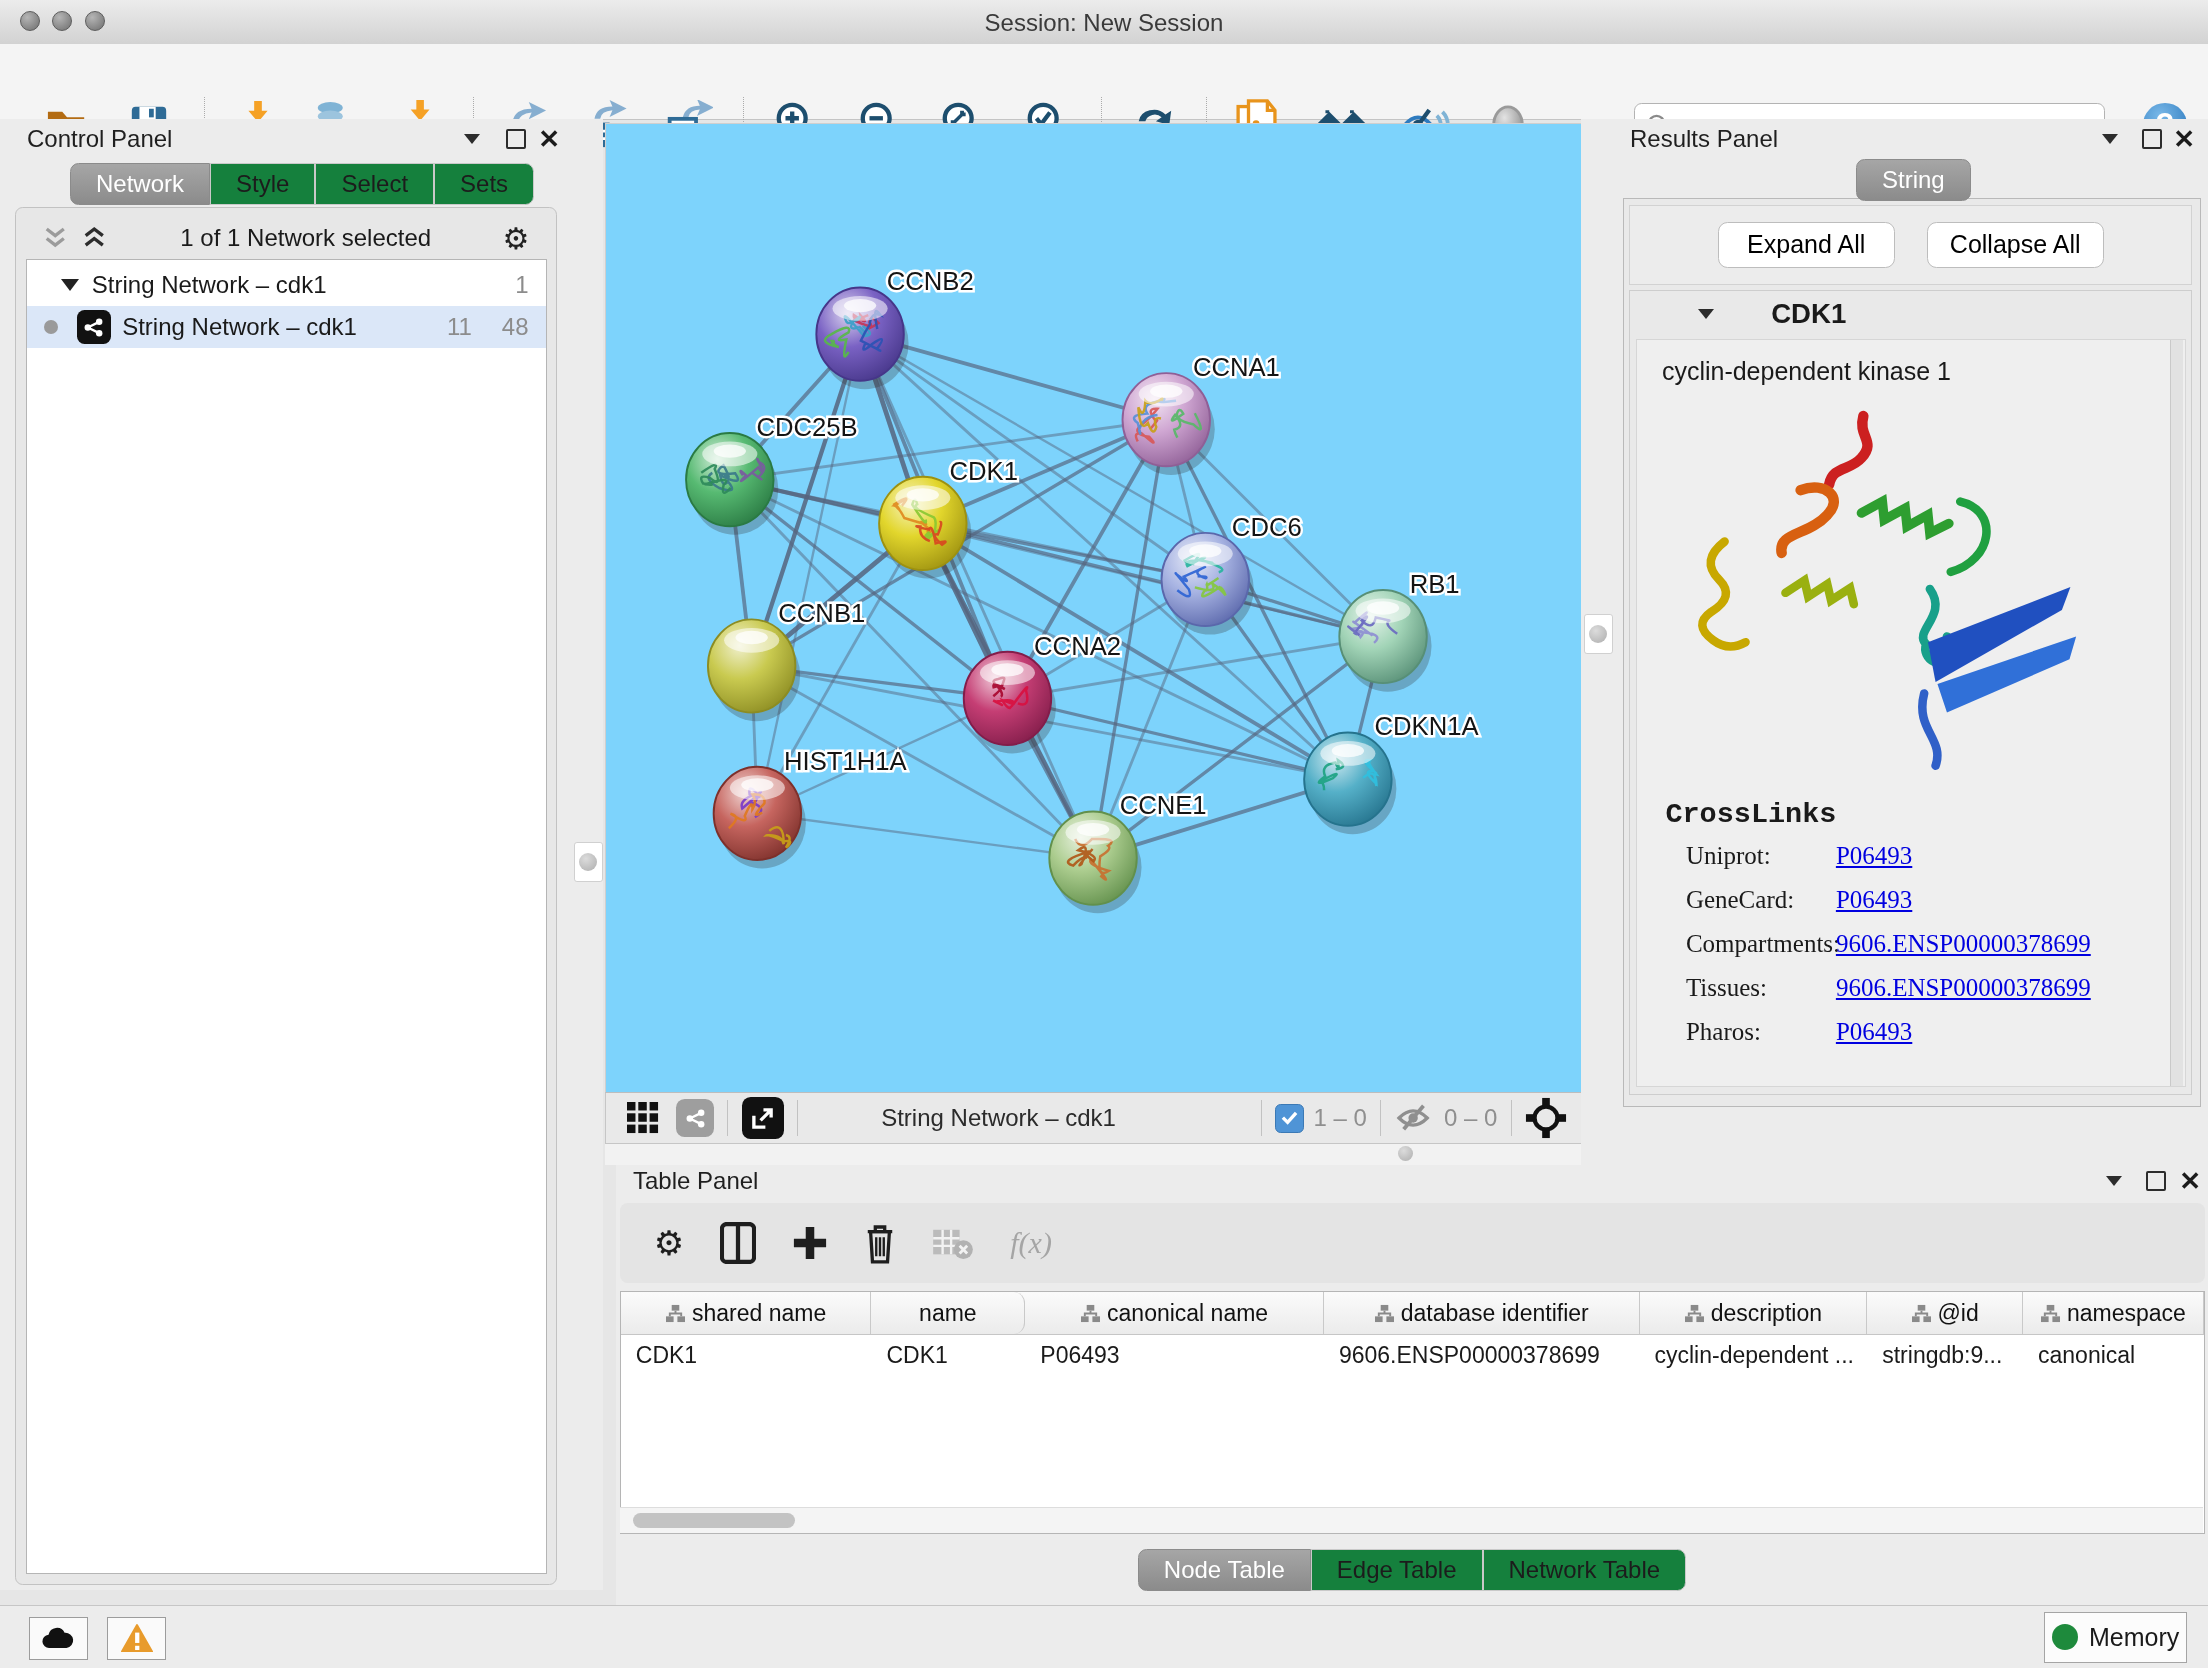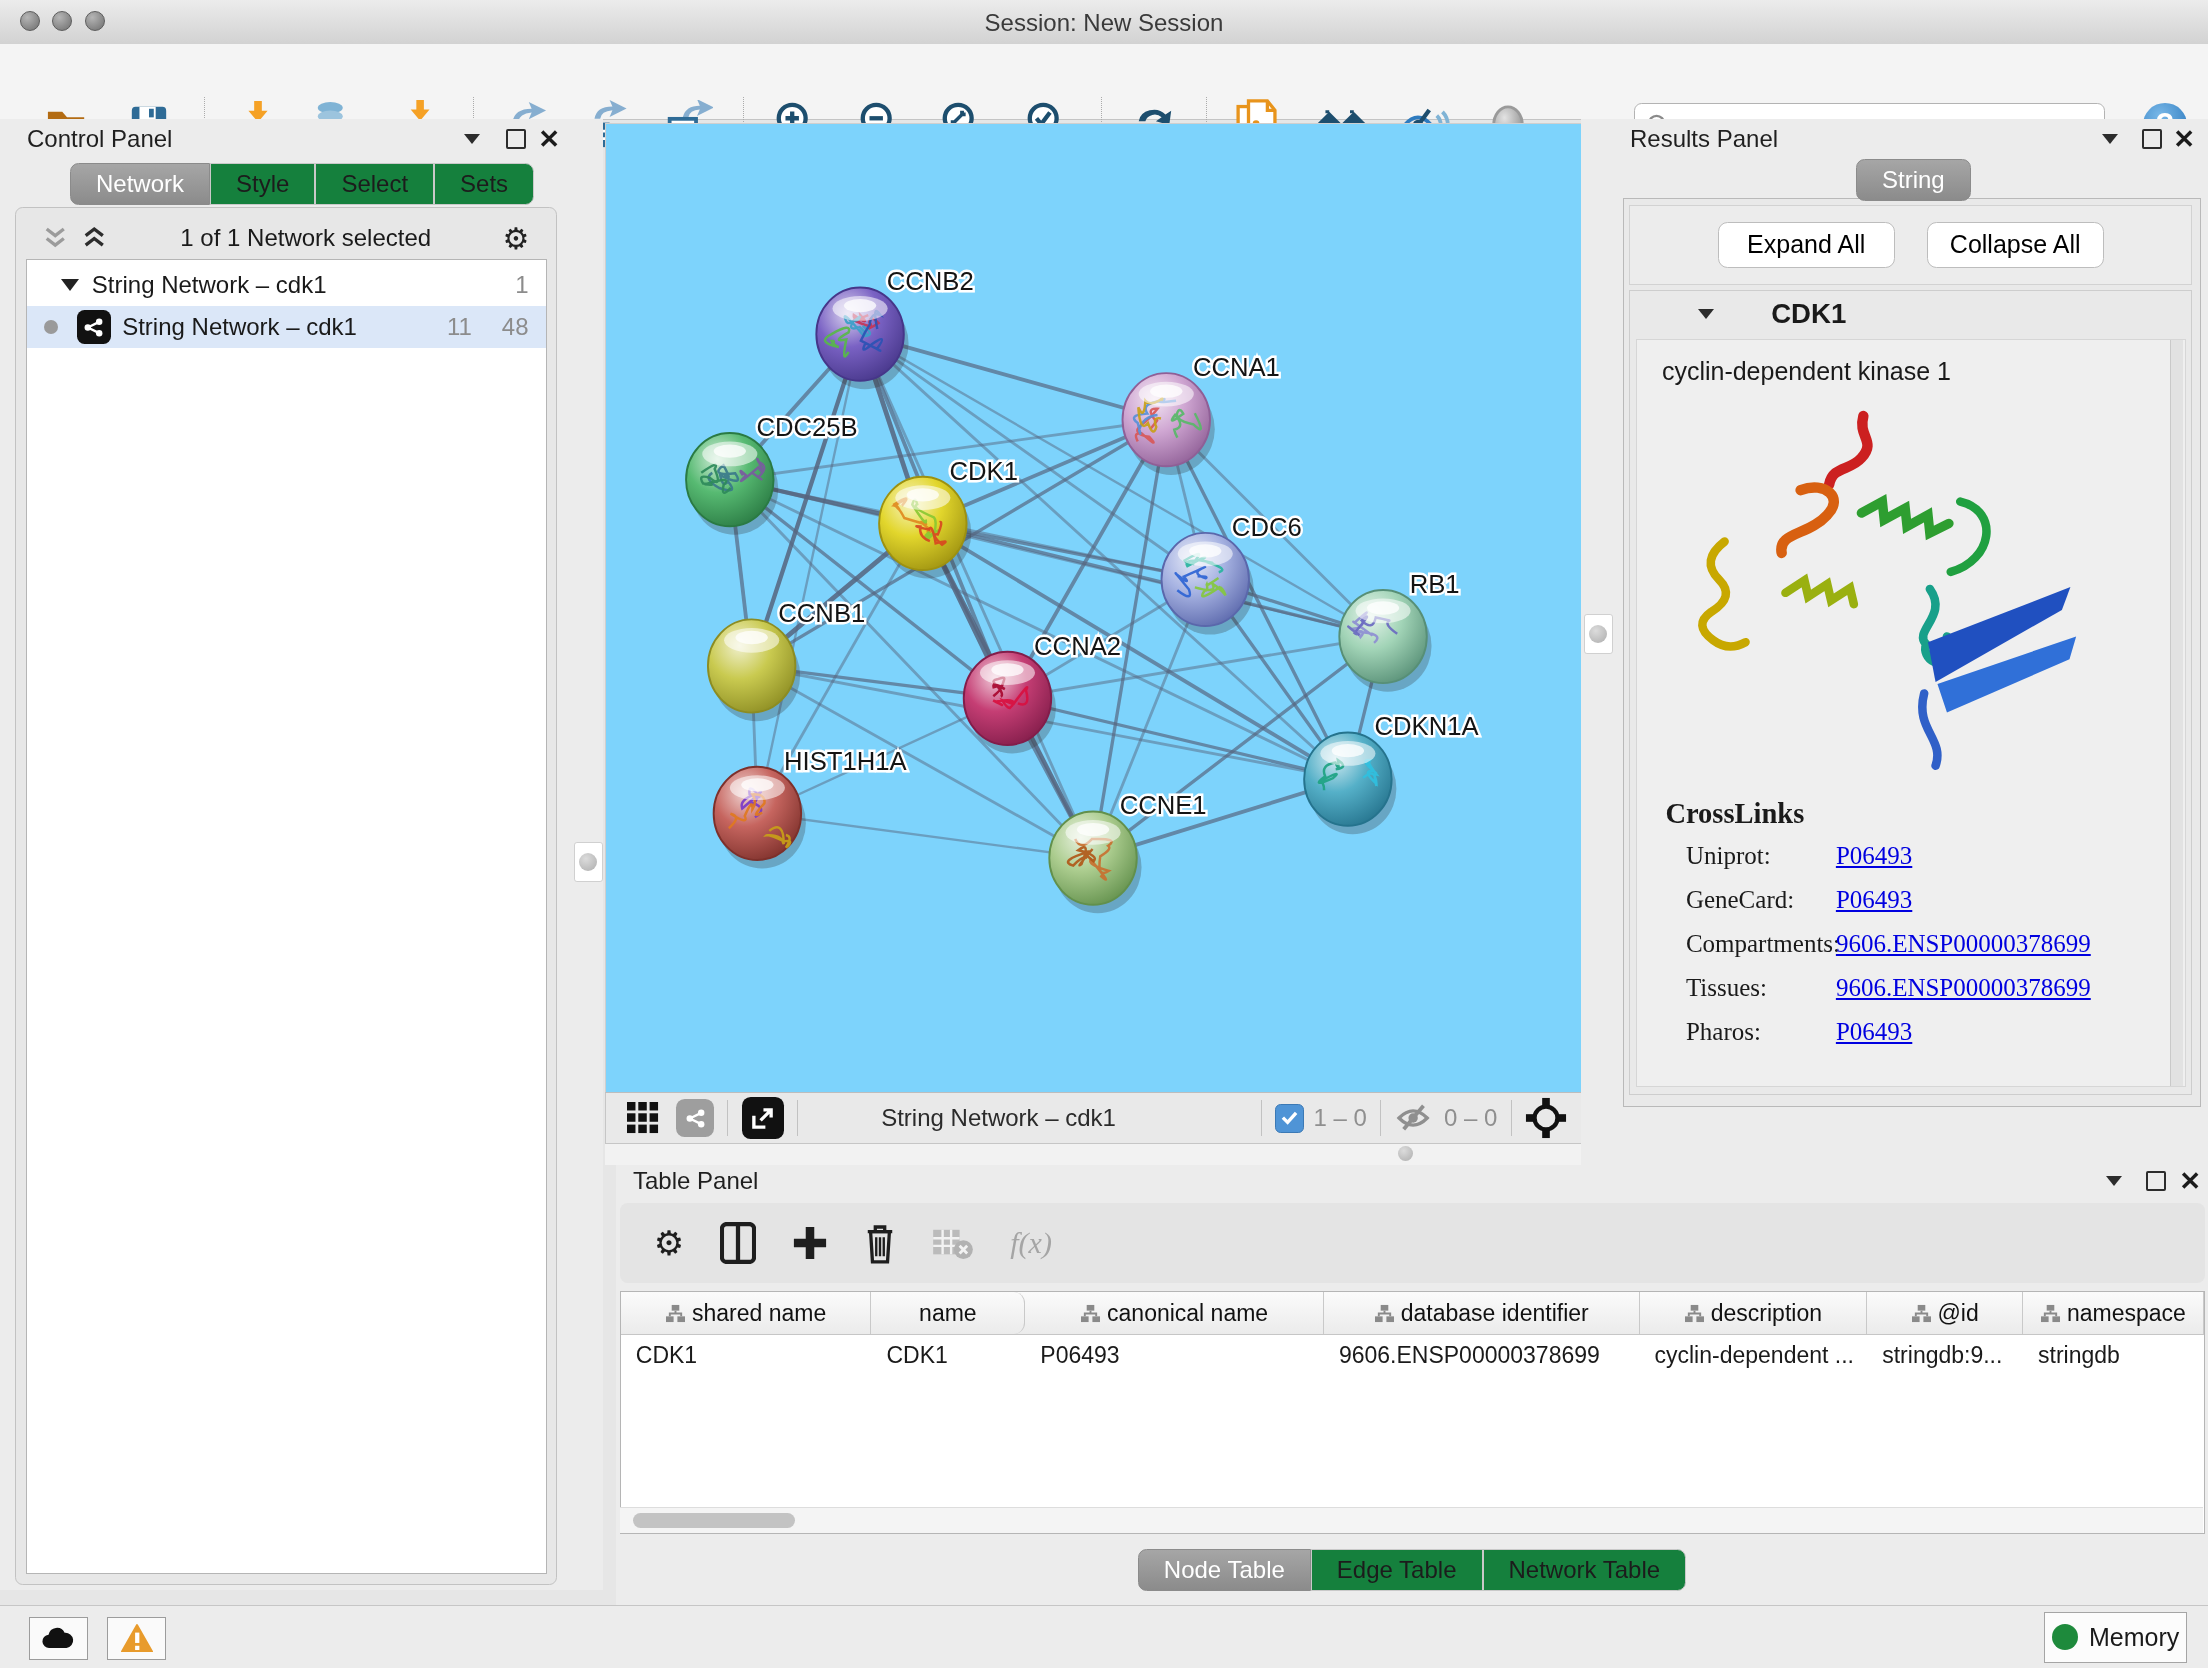--- a/index.html
+++ b/index.html
@@ -59,21 +59,21 @@
   
   .rpanel{left:1613px;top:119px;width:595px;height:1046px;background:#ececec;}
   .rp-outer{position:absolute;left:9.5px;top:79px;width:576px;height:907px;background:#e9e9e9;border:1px solid #b9b9b9;}
   .rp-btnrow{position:absolute;left:5.7px;top:5.7px;width:563px;height:80px;border:1px solid #d2d2d2;background:#ececec;
     display:flex;align-items:center;justify-content:center;gap:32px;box-sizing:border-box;}
   .rp-btn{min-width:177px;height:46px;background:#fff;border:1px solid #bdbdbd;border-radius:9.5px;
     display:flex;align-items:center;justify-content:center;font-size:25px;padding:0 17px;}
   .rp-gene{position:absolute;left:5.7px;top:91px;width:563px;height:805px;border:1px solid #cdcdcd;box-sizing:border-box;}
   .rp-generow{position:absolute;left:0;top:0;width:100%;height:46px;display:flex;align-items:center;}
   .rp-content{position:absolute;left:5.7px;top:48px;width:550px;height:748px;background:#efefef;border:1px solid #d6d6d6;box-sizing:border-box;}
-  .xl-head{font-family:Liberation Serif, serif;font-weight:bold;font-size:28.5px;}
+  .xl-head{font-family:Liberation Mono, monospace;font-weight:bold;font-size:28.5px;}
   .xl-row{display:flex;font-family:"Liberation Serif",serif;font-size:25px;margin-bottom:16px;}
   .xl-label{width:150px;flex:none;}
   .xl-value{color:#0000e0;text-decoration:underline;}
   .rp-scroll{position:absolute;right:1.9px;top:0;width:12.4px;height:100%;background:#e2e2e2;border-left:1px solid #c9c9c9;}
   
   .tpanel{left:616px;top:1165px;width:1592px;height:440px;background:#ececec;}
   .tp-tool{position:absolute;left:3.8px;top:38px;width:1585px;height:80px;background:#e4e4e4;border-radius:7.6px;
     display:flex;align-items:center;gap:36px;padding-left:34px;box-sizing:border-box;}
   .tp-table{position:absolute;left:3.8px;top:126px;width:1585px;height:243px;background:#fff;border:1px solid #b5b5b5;box-sizing:border-box;}
   .th-row{display:flex;height:42px;background:linear-gradient(#fbfbfb,#ebebeb);border-bottom:1px solid #c6c6c6;}
@@ -784,21 +784,21 @@
           </div>
         </div>
       <div id="tbl-body">
           <div class="td-row">
             <div class="td" style="width: 251px;">CDK1</div>
             <div class="td" style="width: 154px;">CDK1</div>
             <div class="td" style="width: 299px;">P06493</div>
             <div class="td" style="width: 316px;">9606.ENSP00000378699</div>
             <div class="td" style="width: 228px;">cyclin-dependent ...</div>
             <div class="td" style="width: 156px;">stringdb:9...</div>
-            <div class="td" style="width: 181px;">stringdb</div>
+            <div class="td" style="width: 181px;">canonical</div>
           </div>
         </div>
     </div>
     <div class="tp-scroll">
       <div class="tp-thumb"></div>
     </div>
     <div class="tp-tabs" id="tp-tabs">
         <span class="tab sel">Node Table</span>
         <span class="tab">Edge Table</span>
         <span class="tab">Network Table</span>

